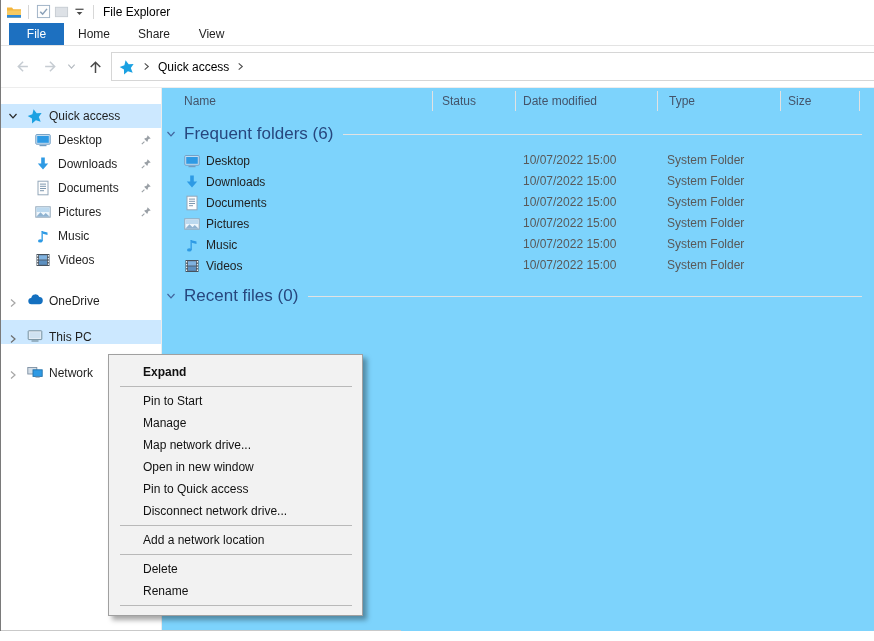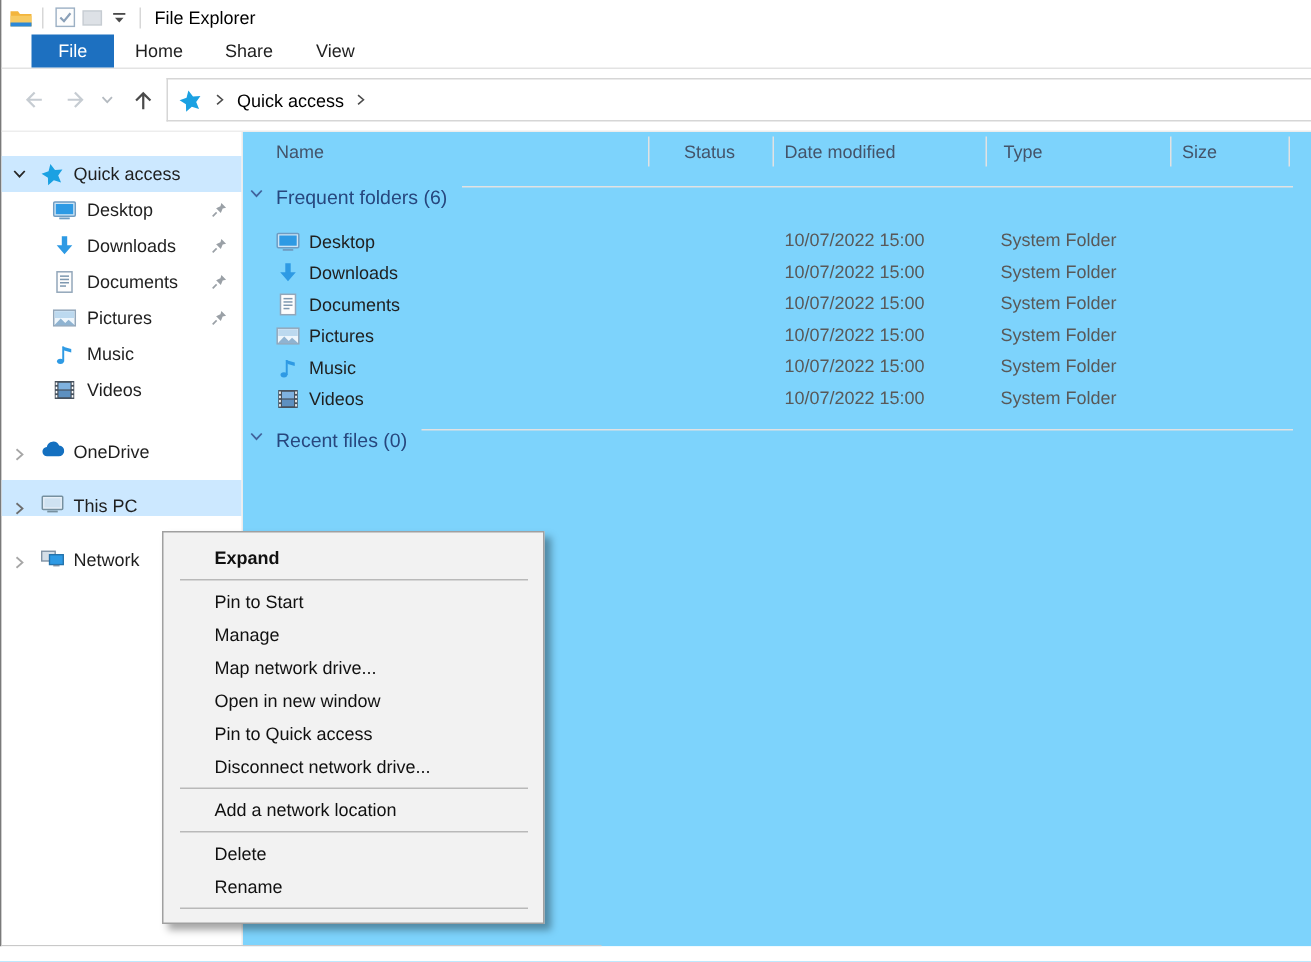--- a/index.html
+++ b/index.html
@@ -13,21 +13,21 @@
 
   
   .titlebar { position:absolute; left:0; top:0; width:100%; height:23px;
     display:flex; align-items:center; padding-left:4px; background:#fff; }
   .titlebar .qat-sep { width:1px; height:14px; background:#d7d7d7; margin:0 5px; }
   .qat-btn { width:18px; height:18px; display:flex; align-items:center; justify-content:center; }
   .title-text { margin-left:4px; color:#000; }
 
   
   .tabs { position:absolute; left:0; top:23px; width:100%; height:23px;
-    display:flex; align-items:stretch; padding-left:20px; border-bottom:1px solid #e3e3e3; background:#fff; }
+    display:flex; align-items:stretch; padding-left:8px; border-bottom:1px solid #e3e3e3; background:#fff; }
   .tab { min-width:55px; padding:0 14px; display:flex; align-items:center; justify-content:center; color:#1f1f1f; }
   .tab.active { background:var(--file_tab_blue); color:var(--file_tab_text); }
 
   
   .navbar { position:absolute; left:0; top:46px; width:100%; height:42px; background:#fff;
     border-bottom:1px solid #ededed; }
   .nav-btn { position:absolute; top:10px; width:20px; height:20px; display:flex; align-items:center; justify-content:center; }
   .addressbar { position:absolute; left:110px; top:6px; right:0; height:29px;
     border:1px solid #d6d6d6; border-right:none; background:#fff;
     display:flex; align-items:center; padding-left:7px; gap:7px; }
@@ -44,26 +44,26 @@
   .sb-chev { position:absolute; left:7px; width:10px; height:10px; }
   .sb-icon { position:absolute; width:16px; height:16px; }
   .lvl0 .sb-icon { left:26px; } .lvl0 .sb-label { margin-left:48px; }
   .lvl1 .sb-icon { left:34px; } .lvl1 .sb-label { margin-left:57px; }
   .sb-pin { position:absolute; right:8px; width:14px; height:14px; }
 
   
   .content { position:absolute; left:161px; top:0; right:0; bottom:0; background:#7dd3fc; }
   .colheaders { position:relative; height:26px; color:var(--header_text); }
   .colheaders .ch { position:absolute; top:6px; }
-  .ch-name { left:22px; } .ch-status { left:280px;margin-left:14px; } .ch-date { left:361px; }
+  .ch-name { left:22px; } .ch-status { left:280px; } .ch-date { left:361px; }
   .ch-type { left:507px; } .ch-size { left:626px; }
   .hsep { position:absolute; top:3px; width:1px; height:20px; background:#e2e2e2; }
 
-  .group-header { display:flex; height:20px; margin-top:10px;
-    color:var(--group_header_blue); font-size:13px; }
+  .group-header { display:flex; align-items:center; height:20px; margin-top:10px;
+    color:var(--group_header_blue); font-size:17px; }
   .group-header .gchev { width:10px; height:10px; margin-left:4px; margin-right:8px; }
   .gline { flex:1; height:1px; background:#e2e2e2; margin-left:10px; margin-right:12px; }
 
   .rows { margin-top:6px; }
   .frow { position:relative; height:21px; }
   .cell-name { position:absolute; left:22px; top:0; height:21px; display:flex; align-items:center; gap:6px; }
   .cell-name .icon16 { width:16px; height:16px; }
   .cell-date { position:absolute; left:361px; top:3px; color:var(--value_text); }
   .cell-type { position:absolute; left:505px; top:3px; color:var(--value_text); }
 

